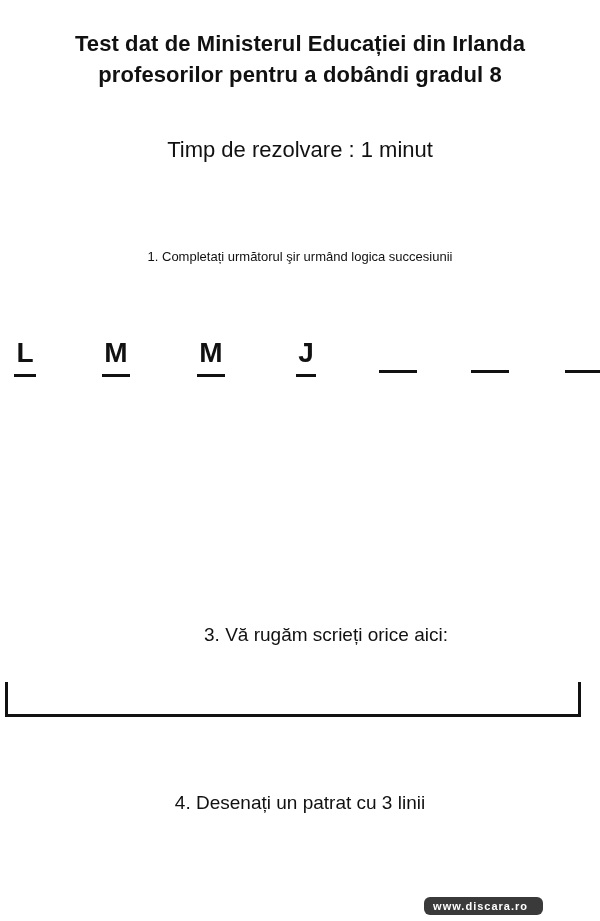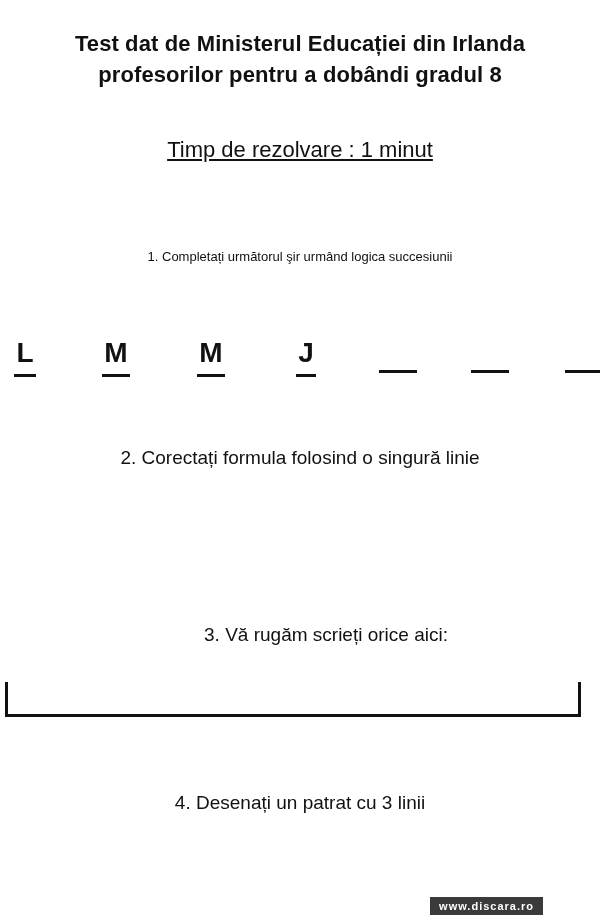--- a/index.html
+++ b/index.html
@@ -38,21 +38,20 @@
     letter-spacing: 0.1px;
   }
 
   
   .time-block {
     position: absolute;
     left: 0;
     top: 135px;
     width: 600px;
     text-align: center;
-    text-decoration: underline;
   }
   .time-line {
     font-size: 22px;
     line-height: 30px;
   }
 
   
   .q1-text {
     position: absolute;
     left: 0;
@@ -146,22 +145,23 @@
   
   .watermark {
     position: absolute;
     right: 5px;
     bottom: 6px;
     background: #3a3a3a;
     color: #ffffff;
     font-size: 11px;
     font-weight: bold;
     letter-spacing: 1px;
-    padding: 3px 9px 3px 9px;
+    padding: 3px 15px 3px 9px;
     font-family: "Liberation Sans", sans-serif;
+    border-radius: 6px;
   }
 </style>
 </head>
 <body>
 
 <div class="page">
 
   <div class="title-block">
     <div class="title-line">Test dat de Ministerul Educației din Irlanda</div>
     <div class="title-line">profesorilor pentru a dobândi gradul 8</div>
@@ -184,21 +184,20 @@
       <span class="glyph">M</span>
     </div>
     <div class="seq-item" style="left:286px;">
       <span class="glyph">J</span>
     </div>
     <div class="seq-blank" style="left:379px;"></div>
     <div class="seq-blank" style="left:471px;"></div>
     <div class="seq-blank" style="left:565px;"></div>
   </div>
 
-  <div class="q2-text">2. Corectați formula folosind o singură linie</div>
 
   <div class="q3-text">3. Vă rugăm scrieți orice aici:</div>
   <div class="q3-box"></div>
 
   <div class="q4-text">4. Desenați un patrat cu 3 linii</div>
 
   <div class="watermark">www.discara.ro</div>
 
 </div>
 

